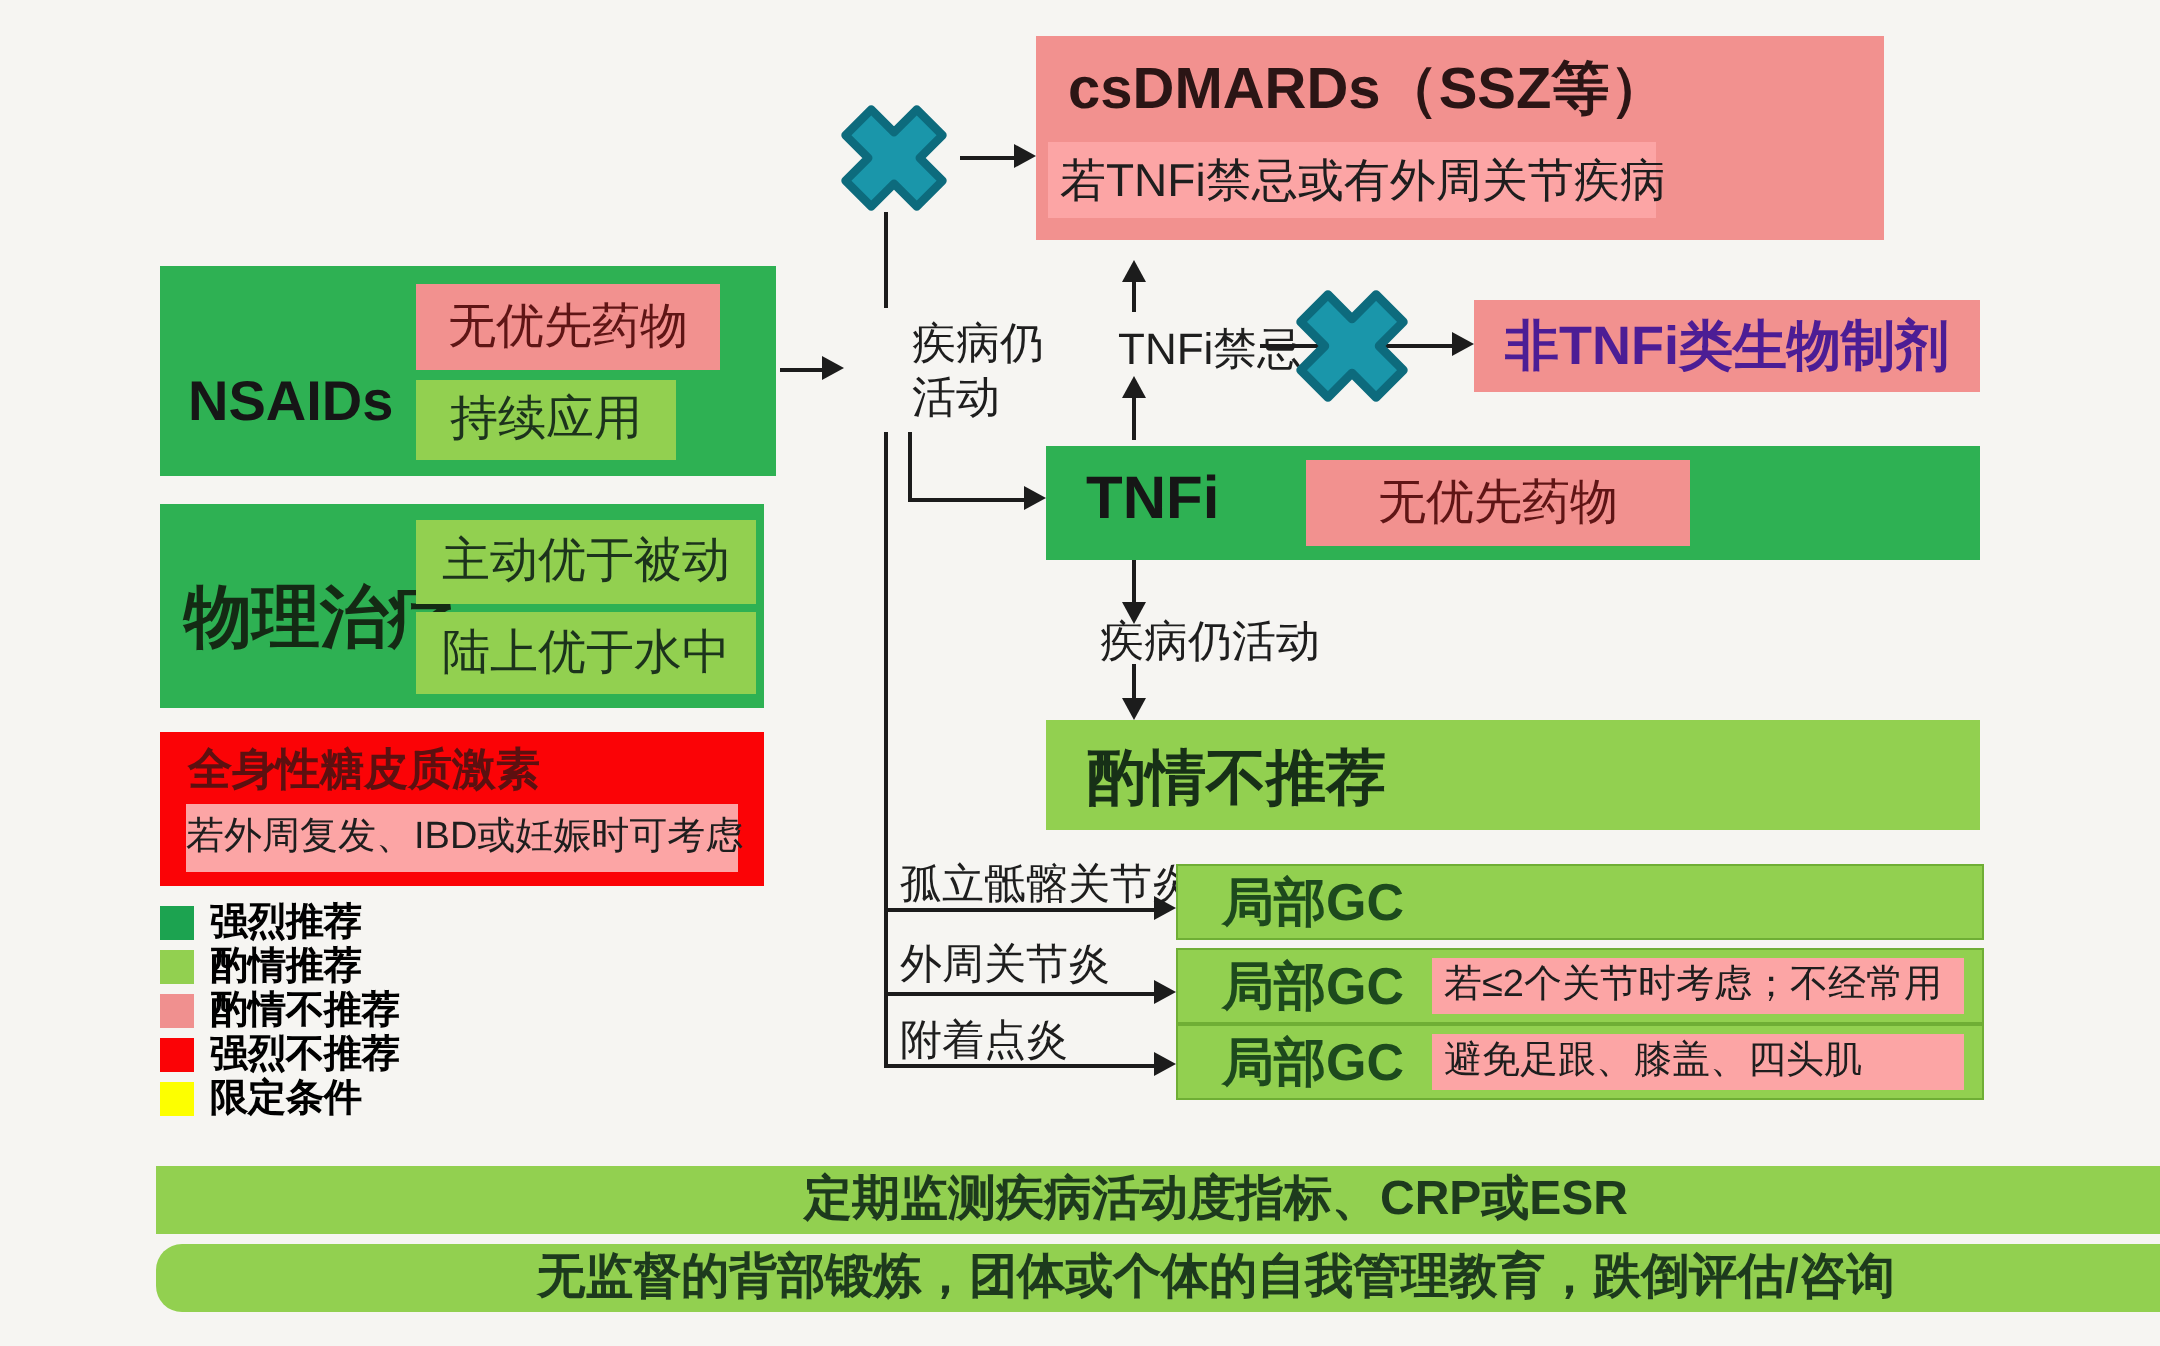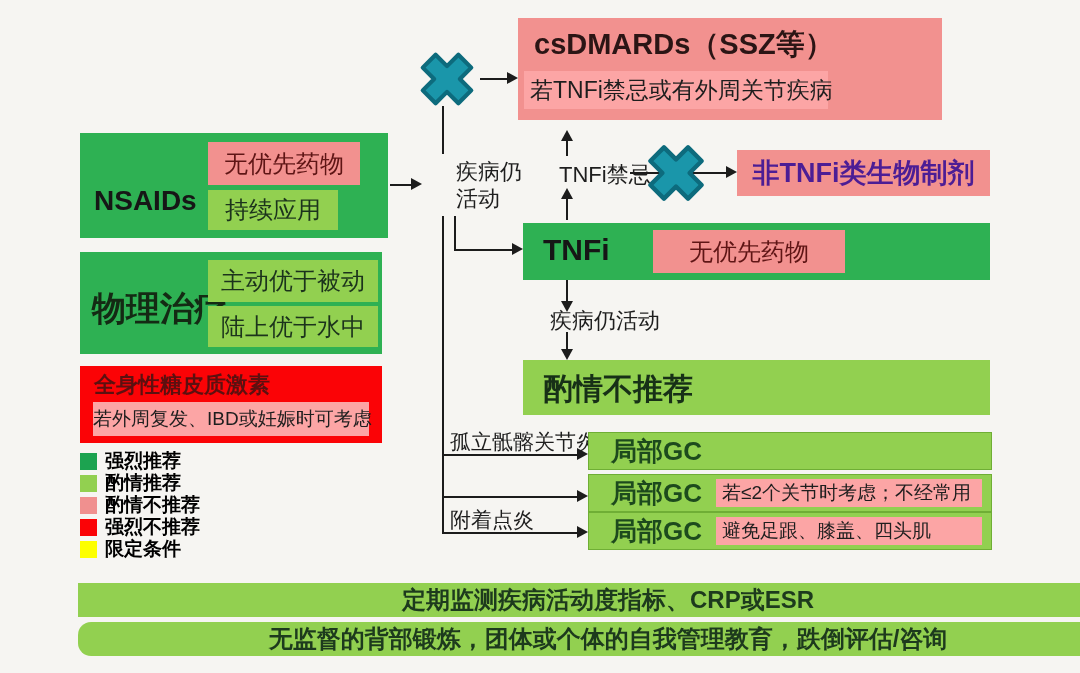--- a/index.html
+++ b/index.html
@@ -158,20 +158,21 @@
   <div class="line vline" style="left:566px;top:332px;height:17px;"></div>
   <div class="ah ah-d" style="left:561px;top:349px;"></div>
   <div class="box bg-ltgreen othertnfi">
     <div class="t title">酌情不推荐</div>
   </div>
 
   <div class="t branchlabel" style="left:450px;top:428px;">孤立骶髂关节炎</div>
   <div class="line hline" style="left:442px;top:454px;width:135px;"></div>
   <div class="ah ah-r" style="left:577px;top:448px;"></div>
 
+  <div class="t branchlabel" style="left:450px;top:468px;">外周关节炎</div>
   <div class="line hline" style="left:442px;top:496px;width:135px;"></div>
   <div class="ah ah-r" style="left:577px;top:490px;"></div>
 
   <div class="t branchlabel" style="left:450px;top:506px;">附着点炎</div>
   <div class="line hline" style="left:442px;top:532px;width:135px;"></div>
   <div class="ah ah-r" style="left:577px;top:526px;"></div>
 
   <div class="gc bg-ltgreen" style="top:432px;">
     <div class="t gctitle">局部GC</div>
   </div>

